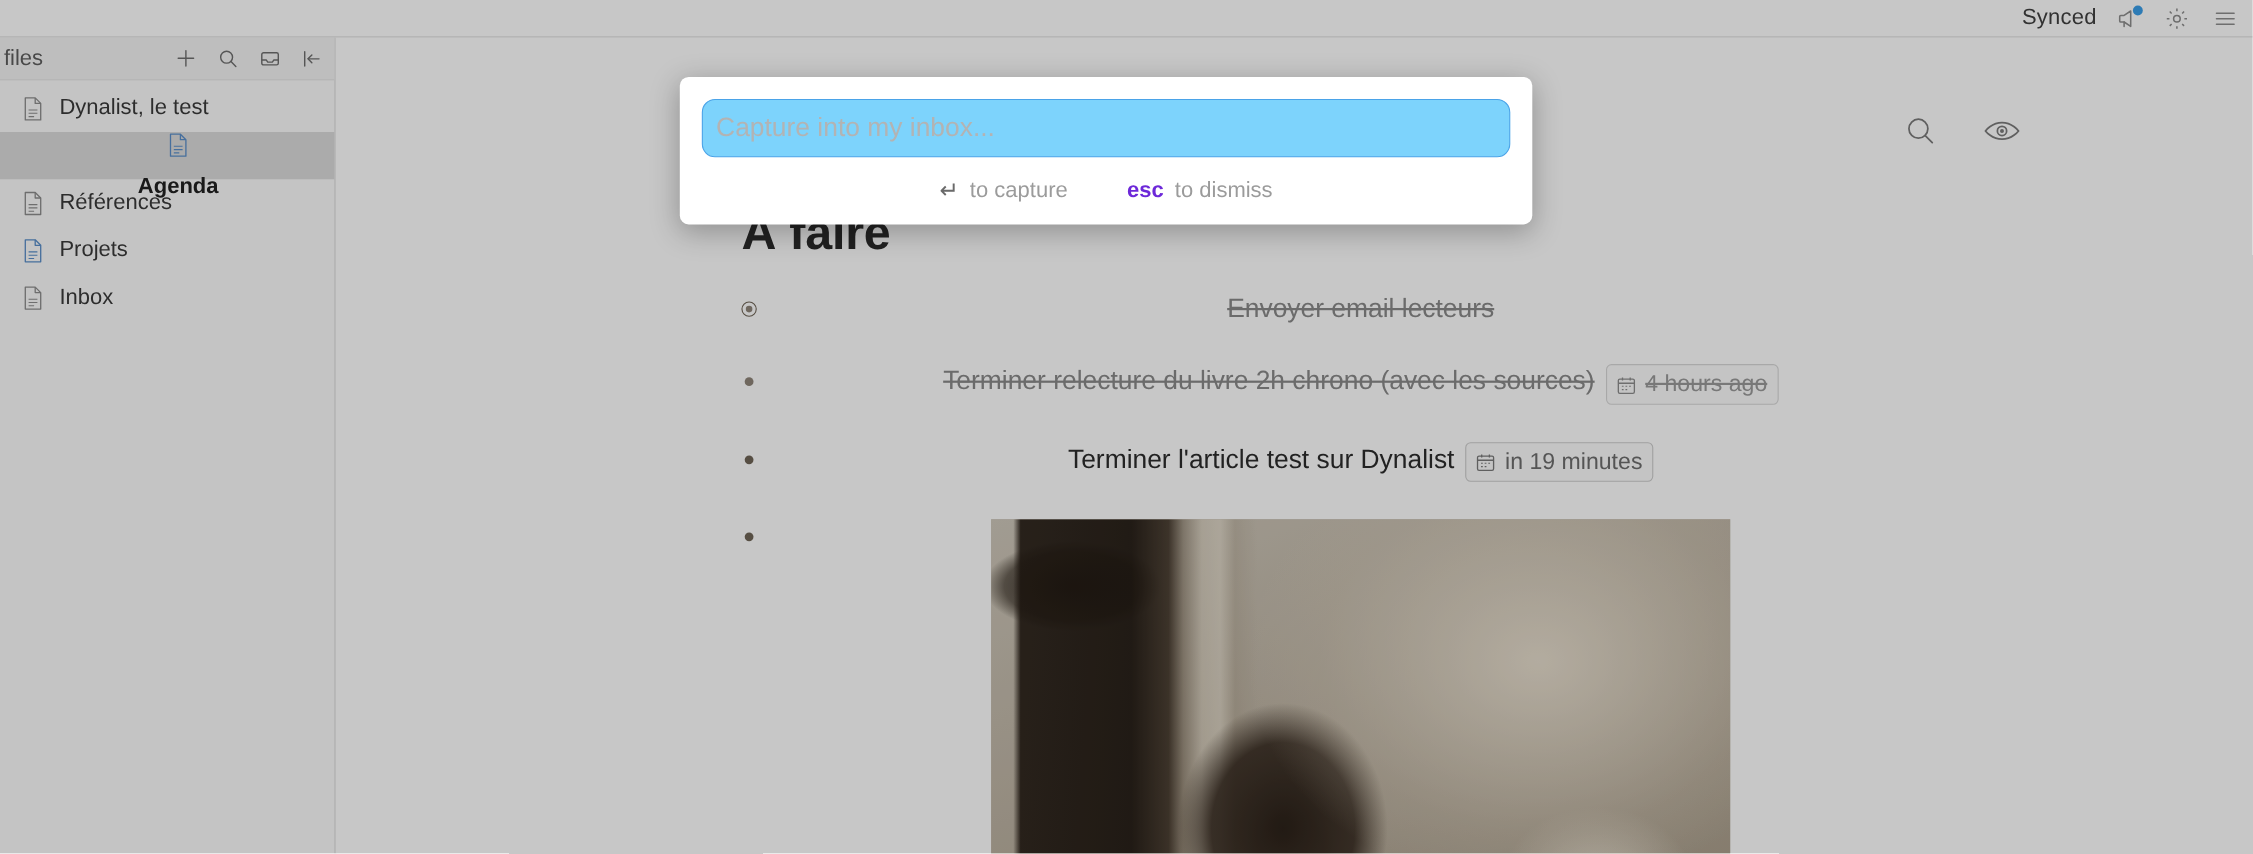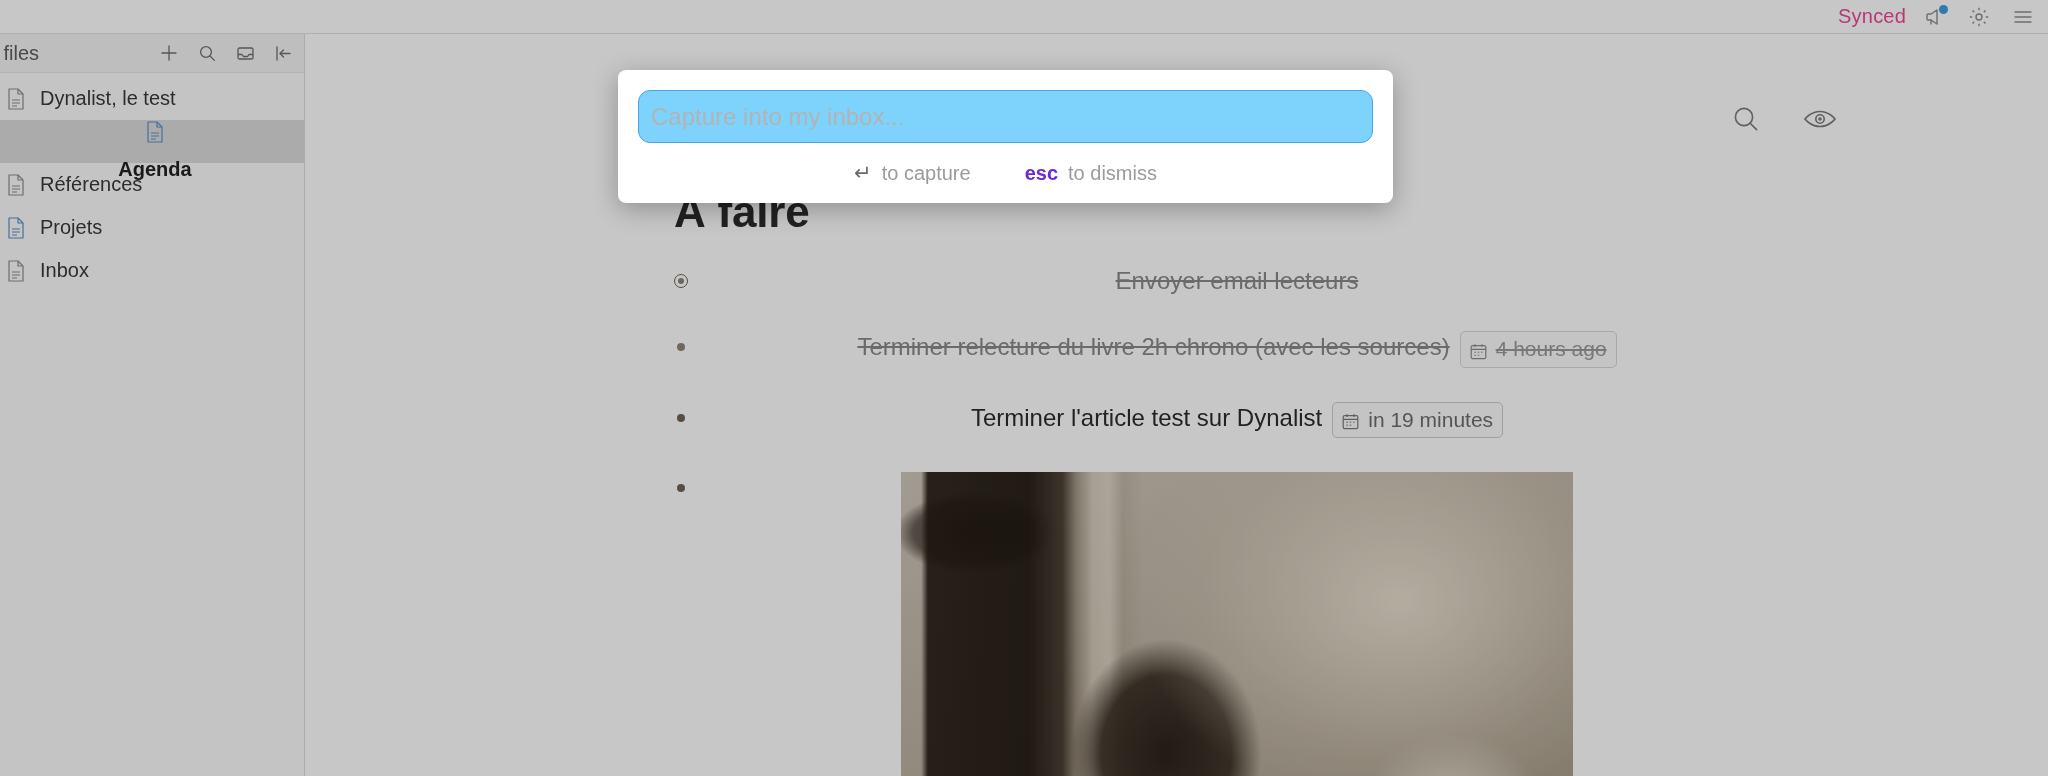--- a/index.html
+++ b/index.html
@@ -31,21 +31,21 @@
     border-bottom: 1px solid #e2e2e2;
     z-index: 10;
   }
   .topbar-right {
     position: absolute; right: 10px; top: 0;
     height: 33px;
     display: flex; align-items: center; gap: 14px;
   }
   .sync-label {
     font-size: 20px;
-    color: #ec4899;
+    color: #404040;
     letter-spacing: .2px;
     white-space: nowrap;
   }
   .topbar-icon {
     position: relative;
     width: 30px; height: 30px;
     display: flex; align-items: center; justify-content: center;
     color: #8d8d8d;
   }
   .topbar-icon svg { display: block; }
@@ -85,21 +85,21 @@
     color: #6f6f6f;
   }
   .sidebar-tools .tool {
     width: 22px; height: 22px;
     display: flex; align-items: center; justify-content: center;
   }
   .file-list { padding-top: 4px; }
   .file-item {
     display: flex; align-items: center;
     height: 43px;
-    padding-left: 6px;
+    padding-left: 20px;
     gap: 14px;
     font-size: 20px;
     color: #3a3a3a;
   }
   .file-item.selected {
     background: #dcdcdc;
     font-weight: bold;
     color: #222;
     flex-direction: column;
   }

